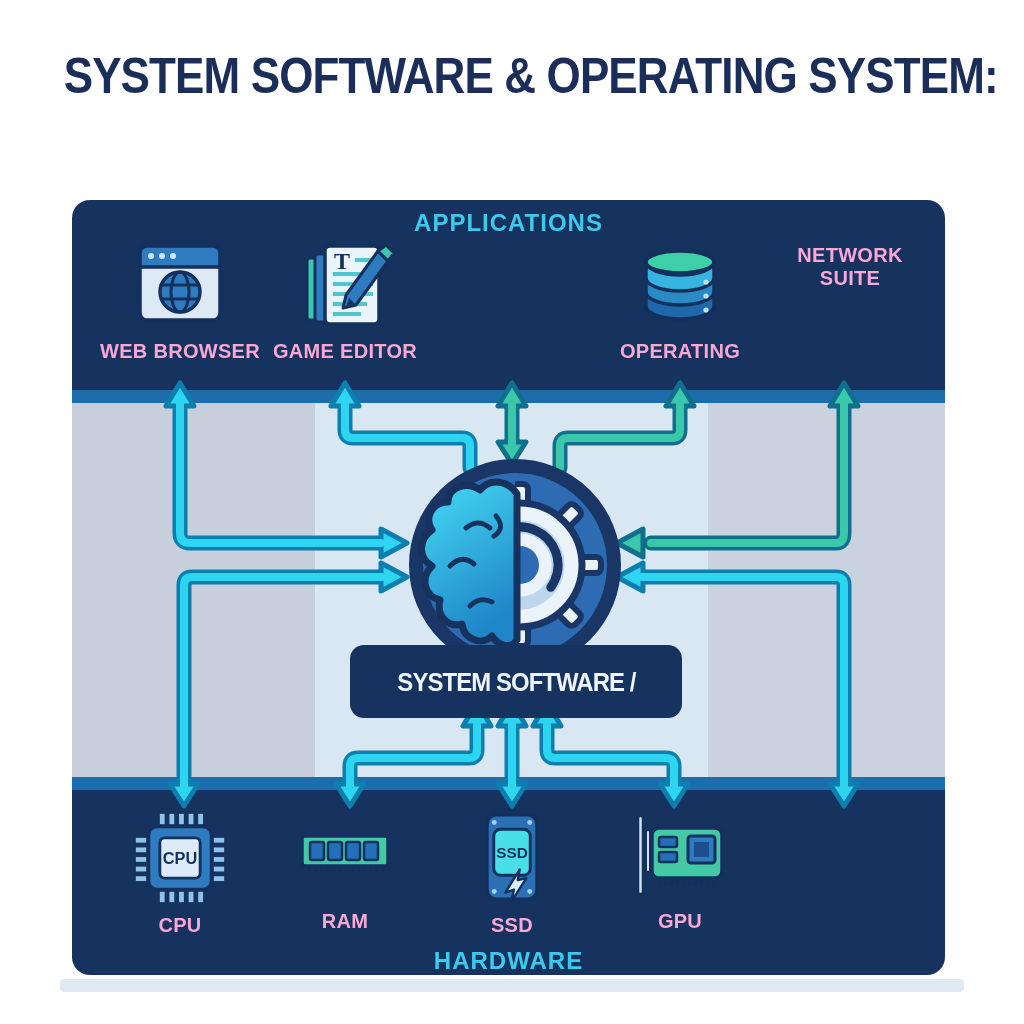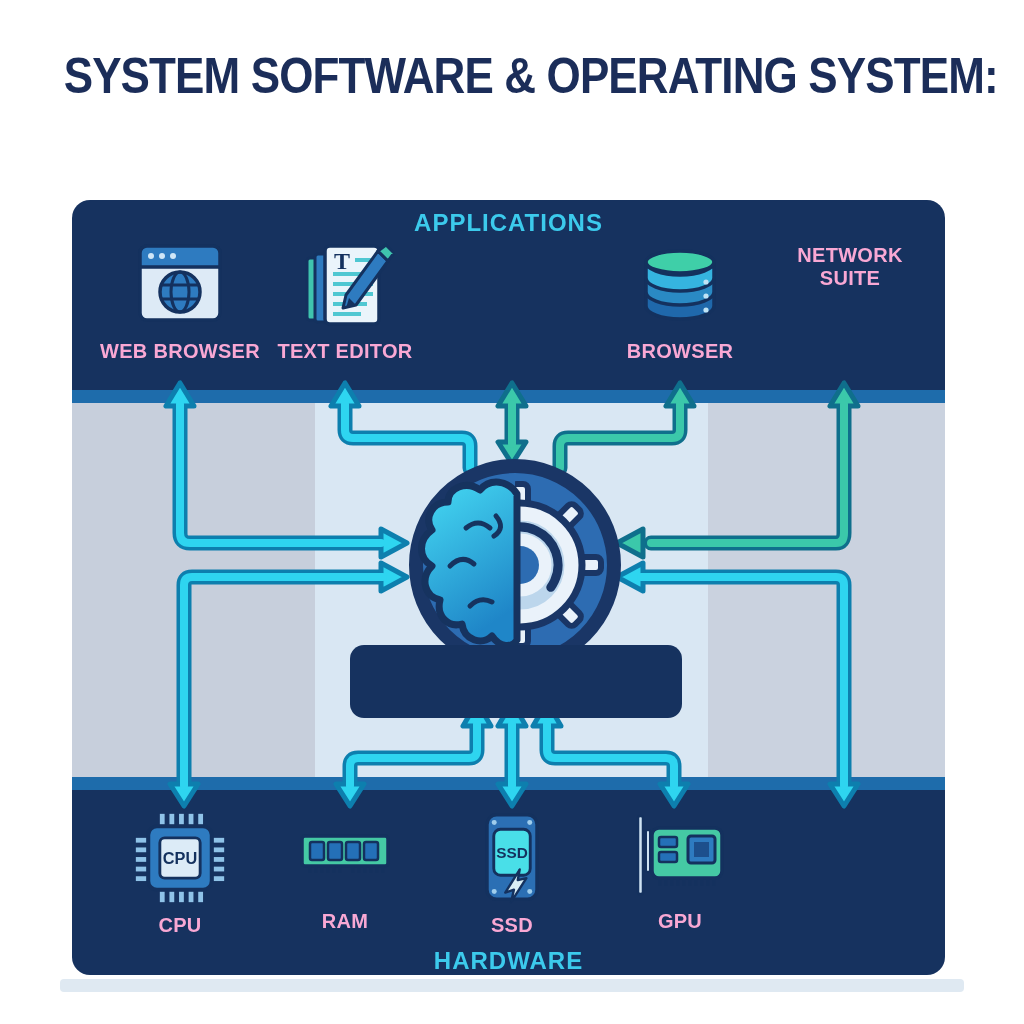--- a/index.html
+++ b/index.html
@@ -83,37 +83,37 @@
             <rect x="38" y="42" width="40" height="4" fill="#4fc7d2"></rect>
             <rect x="38" y="52" width="40" height="4" fill="#4fc7d2"></rect>
             <rect x="38" y="62" width="34" height="4" fill="#4fc7d2"></rect>
             <rect x="38" y="72" width="28" height="4" fill="#4fc7d2"></rect>
             <text x="47" y="29" text-anchor="middle" font-family="Liberation Serif,serif" font-size="24" font-weight="bold" fill="#14315e">T</text>
             <path d="M83,11 l10,10 -32,44 -13,3 3,-13 z" fill="#2e7bc0" stroke="#14315e" stroke-width="3" stroke-linejoin="round"></path>
             <path d="M83,11 l10,10 6,-8 -8,-8 z" fill="#3fc4ae" stroke="#14315e" stroke-width="3" stroke-linejoin="round"></path>
             <path d="M51,68 l10,-3 -7,-7 z" fill="#14315e"></path>
           </svg>
         </span>
-        <div class="item-label">TEXT EDITOR</div>
+        <div class="item-label">GAME EDITOR</div>
       </div>
 
 
       <div class="item i4">
         <span class="icon">
           <svg viewBox="0 0 100 92" width="100" height="92">
             <path d="M16,50 v16 c0,7 15,13 34,13 s34,-6 34,-13 v-16 c0,7 -15,13 -34,13 s-34,-6 -34,-13 z" fill="#1f68ab" stroke="#14315e" stroke-width="3.5"></path>
             <path d="M16,36 v16 c0,7 15,13 34,13 s34,-6 34,-13 v-16 c0,7 -15,13 -34,13 s-34,-6 -34,-13 z" fill="#2a8ac4" stroke="#14315e" stroke-width="3.5"></path>
             <path d="M16,22 v16 c0,7 15,13 34,13 s34,-6 34,-13 v-16 c0,7 -15,13 -34,13 s-34,-6 -34,-13 z" fill="#35b4e0" stroke="#14315e" stroke-width="3.5"></path>
             <ellipse cx="50" cy="22" rx="34" ry="11" fill="#3fcfa8" stroke="#14315e" stroke-width="3.5"></ellipse>
             <circle cx="76" cy="42" r="2.6" fill="#bfe3f5"></circle>
               <circle cx="76" cy="56" r="2.6" fill="#bfe3f5"></circle>
               <circle cx="76" cy="70" r="2.6" fill="#bfe3f5"></circle>
           </svg>
         </span>
-        <div class="item-label">BROWSER</div>
+        <div class="item-label">OPERATING</div>
       </div>
 
       <div class="item i5">
         <div class="item-label">NETWORK SUITE</div>
       </div>
     </div>
 
     <div class="edge-strip strip-top"></div>
     <div class="middle"></div>
     <div class="edge-strip strip-bottom"></div>
@@ -316,16 +316,17 @@
           <path d="M58,70 q12,-10 24,0"></path>
           <path d="M42,108 q12,-12 24,-2"></path>
           <path d="M62,148 q10,-10 22,-4"></path>
           <path d="M88,58 q10,12 -2,20"></path>
         </g>
       </g>
     </svg>
   </div>
 
   <div class="os-box">
+    <div><span class="condense" style="transform:scaleX(0.92)">SYSTEM SOFTWARE /</span></div>
   </div>
 
   <div class="under-glow"></div>
 </div>
 
 </body></html>

